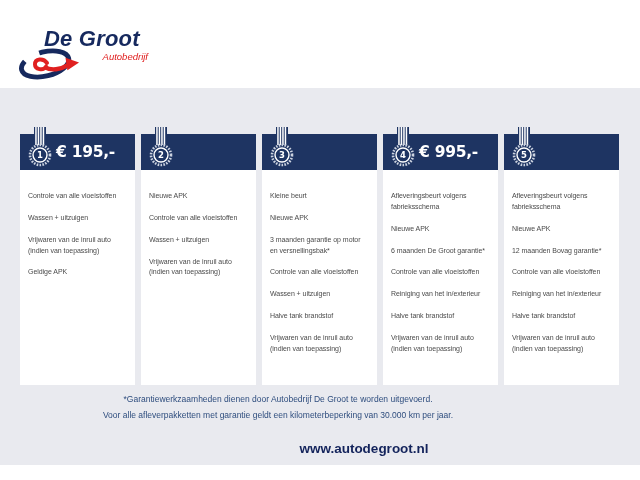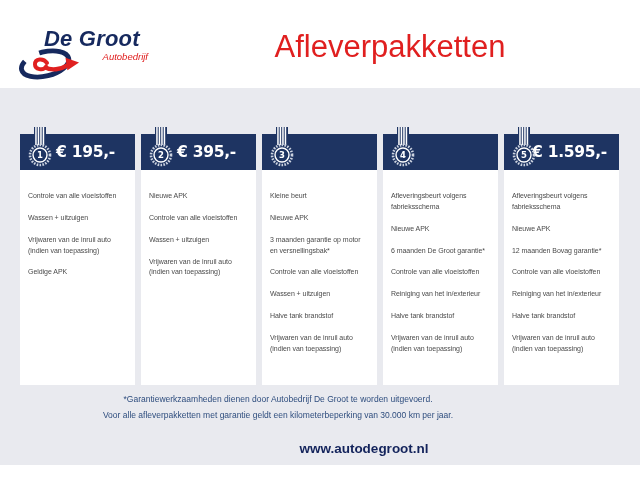--- a/index.html
+++ b/index.html
@@ -60,21 +60,20 @@
     <div class="logo">
       <svg class="logo-swoosh" width="62" height="38" viewBox="0 0 64 38">
         <ellipse cx="28" cy="20" rx="25" ry="12.5" fill="none" stroke="#16295e" stroke-width="5" stroke-dasharray="70 17 300" transform="rotate(-14 28 20)"></ellipse>
         <path d="M30 19 C26 13.5 17.5 14.5 17.5 20.5 C17.5 25.5 26 27.5 29 22.5" fill="none" stroke="#e02020" stroke-width="4" stroke-linecap="round"></path>
         <path d="M28 23.5 C34 27 44 26 52 21" fill="none" stroke="#e02020" stroke-width="4.5"></path>
         <polygon points="49,13.5 63,18.5 51,26.5" fill="#e02020"></polygon>
       </svg>
       <div class="logo-name">De Groot</div>
       <div class="logo-sub">Autobedrijf</div>
     </div>
-    <div class="page-title">Afleverpakketten</div>
   </div>
 
   <div class="main"></div>
 
   <div class="cards">
   <div class="card">
     <div class="card-header">
       <svg class="medal" width="28" height="44" viewBox="0 0 28 44">
         <rect x="8" y="0" width="12" height="18" fill="#1e3462"></rect>
         <rect x="9.2" y="0" width="1.5" height="18" fill="#ffffff"></rect>
@@ -100,21 +99,20 @@
       <svg class="medal" width="28" height="44" viewBox="0 0 28 44">
         <rect x="8" y="0" width="12" height="18" fill="#1e3462"></rect>
         <rect x="9.2" y="0" width="1.5" height="18" fill="#ffffff"></rect>
         <rect x="11.7" y="0" width="1.5" height="18" fill="#ffffff"></rect>
         <rect x="14.2" y="0" width="1.5" height="18" fill="#ffffff"></rect>
         <rect x="16.7" y="0" width="1.5" height="18" fill="#ffffff"></rect>
         <circle cx="14" cy="28" r="10" fill="#1e3462" stroke="#ccd3e0" stroke-width="2.6" stroke-dasharray="1.6 1.3"></circle>
         <circle cx="14" cy="28" r="7" fill="#1e3462" stroke="#ffffff" stroke-width="1.4"></circle>
         <text class="medal-number" x="14" y="31.3" text-anchor="middle" font-size="8.5" font-weight="bold" fill="#ffffff" font-family="DejaVu Sans, Liberation Sans, sans-serif">2</text>
       </svg>
-      <span class="price">€ 395,-</span>
     </div>
     <div class="card-body">
           <div class="item">Nieuwe APK</div>
           <div class="item">Controle van alle vloeistoffen</div>
           <div class="item">Wassen + uitzuigen</div>
           <div class="item">Vrijwaren van de inruil auto (indien van toepassing)</div>
         </div>
   </div>
 
   <div class="card">
@@ -146,20 +144,21 @@
       <svg class="medal" width="28" height="44" viewBox="0 0 28 44">
         <rect x="8" y="0" width="12" height="18" fill="#1e3462"></rect>
         <rect x="9.2" y="0" width="1.5" height="18" fill="#ffffff"></rect>
         <rect x="11.7" y="0" width="1.5" height="18" fill="#ffffff"></rect>
         <rect x="14.2" y="0" width="1.5" height="18" fill="#ffffff"></rect>
         <rect x="16.7" y="0" width="1.5" height="18" fill="#ffffff"></rect>
         <circle cx="14" cy="28" r="10" fill="#1e3462" stroke="#ccd3e0" stroke-width="2.6" stroke-dasharray="1.6 1.3"></circle>
         <circle cx="14" cy="28" r="7" fill="#1e3462" stroke="#ffffff" stroke-width="1.4"></circle>
         <text class="medal-number" x="14" y="31.3" text-anchor="middle" font-size="8.5" font-weight="bold" fill="#ffffff" font-family="DejaVu Sans, Liberation Sans, sans-serif">4</text>
       </svg>
+      <span class="price">€ 995,-</span>
     </div>
     <div class="card-body">
           <div class="item">Afleveringsbeurt volgens fabrieksschema</div>
           <div class="item">Nieuwe APK</div>
           <div class="item">6 maanden De Groot garantie*</div>
           <div class="item">Controle van alle vloeistoffen</div>
           <div class="item">Reiniging van het in/exterieur</div>
           <div class="item">Halve tank brandstof</div>
           <div class="item">Vrijwaren van de inruil auto (indien van toepassing)</div>
         </div>
@@ -170,21 +169,20 @@
       <svg class="medal" width="28" height="44" viewBox="0 0 28 44">
         <rect x="8" y="0" width="12" height="18" fill="#1e3462"></rect>
         <rect x="9.2" y="0" width="1.5" height="18" fill="#ffffff"></rect>
         <rect x="11.7" y="0" width="1.5" height="18" fill="#ffffff"></rect>
         <rect x="14.2" y="0" width="1.5" height="18" fill="#ffffff"></rect>
         <rect x="16.7" y="0" width="1.5" height="18" fill="#ffffff"></rect>
         <circle cx="14" cy="28" r="10" fill="#1e3462" stroke="#ccd3e0" stroke-width="2.6" stroke-dasharray="1.6 1.3"></circle>
         <circle cx="14" cy="28" r="7" fill="#1e3462" stroke="#ffffff" stroke-width="1.4"></circle>
         <text class="medal-number" x="14" y="31.3" text-anchor="middle" font-size="8.5" font-weight="bold" fill="#ffffff" font-family="DejaVu Sans, Liberation Sans, sans-serif">5</text>
       </svg>
-      <span class="price">€ 1.595,-</span>
     </div>
     <div class="card-body">
           <div class="item">Afleveringsbeurt volgens fabrieksschema</div>
           <div class="item">Nieuwe APK</div>
           <div class="item">12 maanden Bovag garantie*</div>
           <div class="item">Controle van alle vloeistoffen</div>
           <div class="item">Reiniging van het in/exterieur</div>
           <div class="item">Halve tank brandstof</div>
           <div class="item">Vrijwaren van de inruil auto (indien van toepassing)</div>
         </div>

